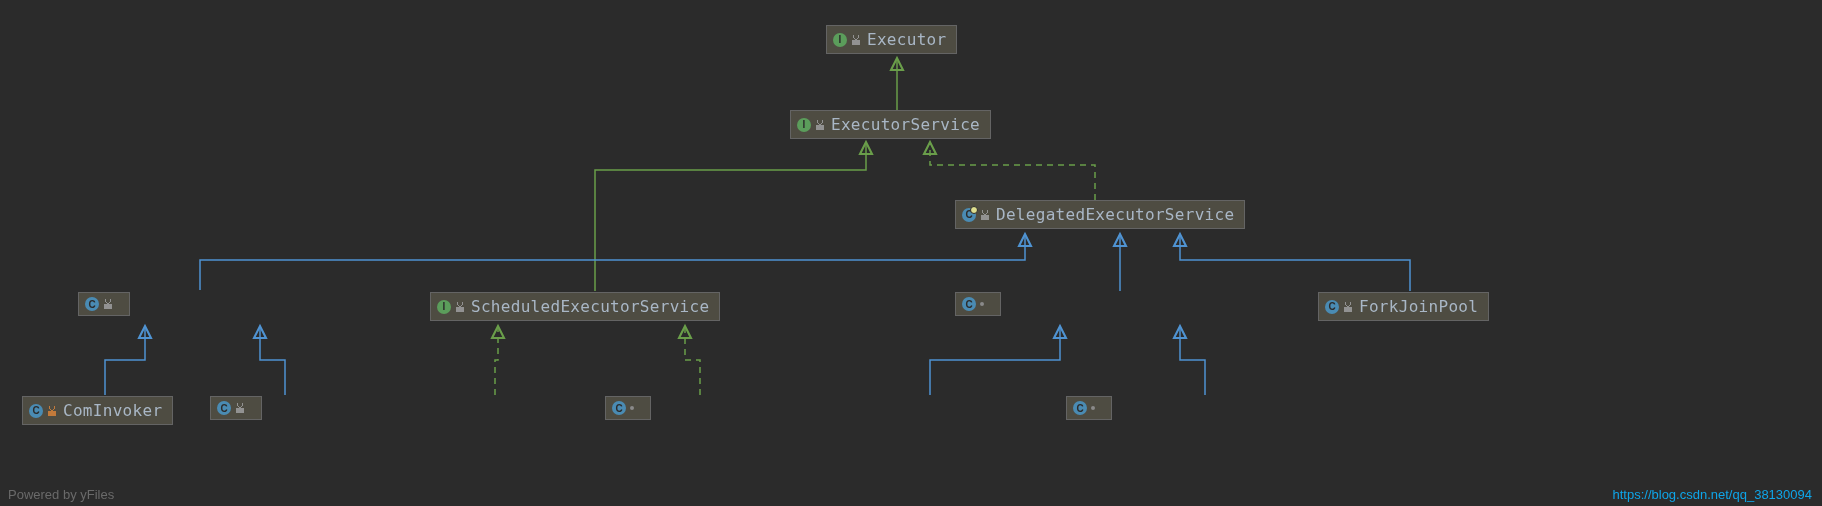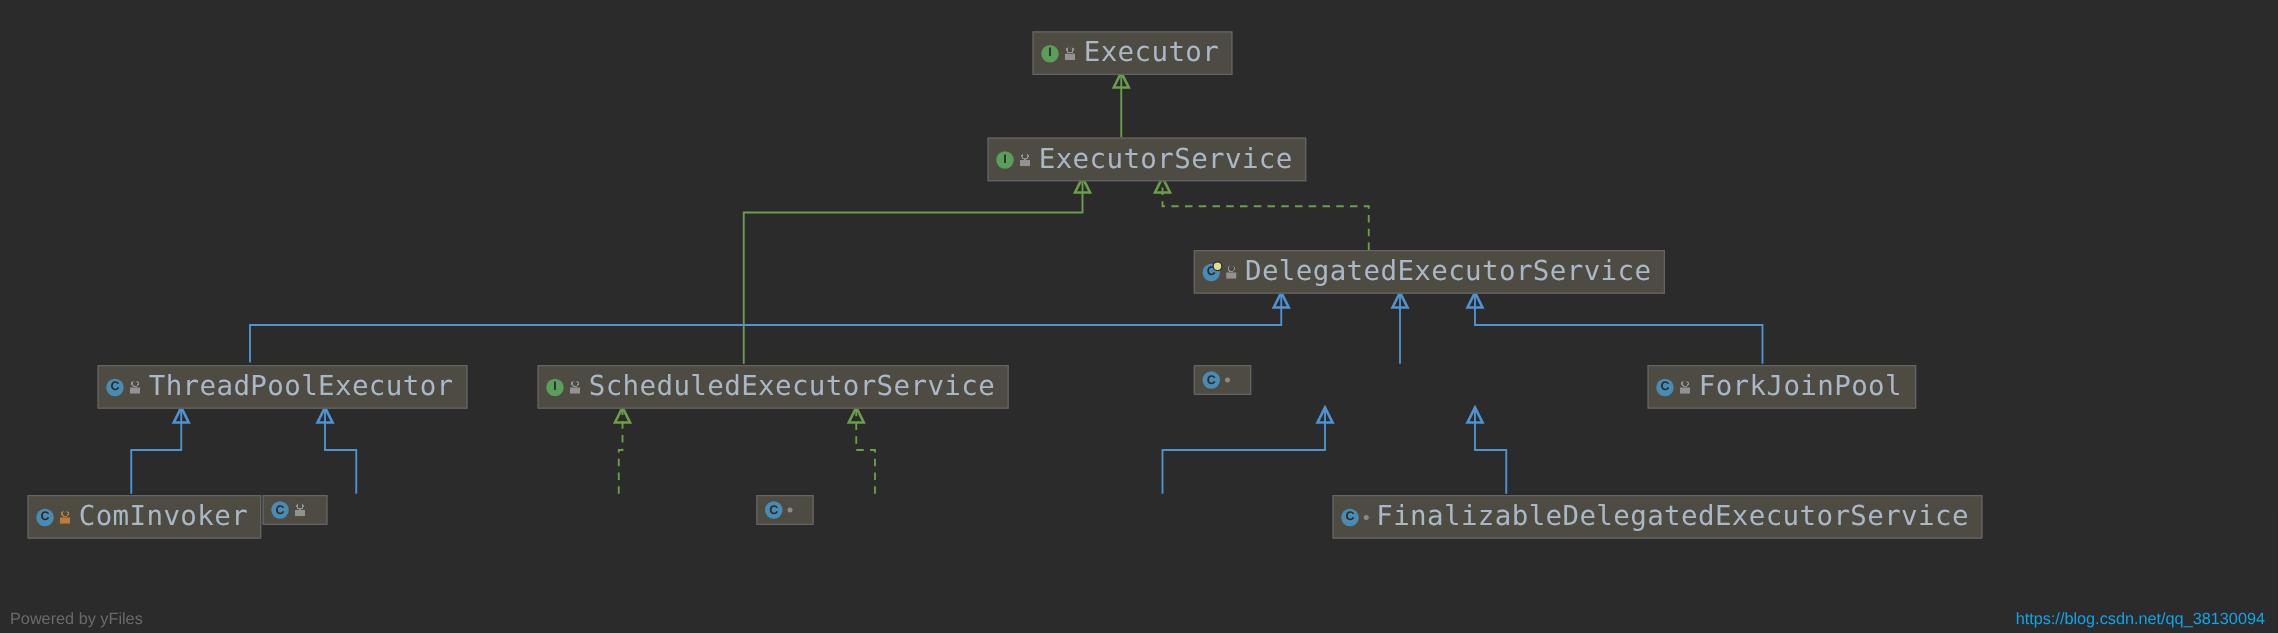--- a/index.html
+++ b/index.html
@@ -74,21 +74,21 @@
   }
   .lock.gray { filter: grayscale(1) brightness(1.1); }
   .dot {
     width: 4px; height: 4px;
     border-radius: 50%;
     background: #8a8a8a;
     margin-right: 6px;
     display: inline-block;
   }
   .label {
-    font-size: 22px;
+    font-size: 16px;
     letter-spacing: 0.3px;
   }
   .watermark-left {
     position: absolute;
     left: 8px;
     bottom: 4px;
     color: #6a6a6a;
     font-family: sans-serif;
     font-size: 13px;
     text-align: right;
@@ -156,21 +156,20 @@
 
   <div class="node" style="left:955px; top:200px;">
     <span class="icon abstract">C</span>
     <span class="lock gray"></span>
     <span class="label">DelegatedExecutorService</span>
   </div>
 
   <div class="node" style="left:78px; top:292px;">
     <span class="icon class">C</span>
     <span class="lock gray"></span>
-    <span class="label">ThreadPoolExecutor</span>
   </div>
 
   <div class="node" style="left:430px; top:292px;">
     <span class="icon interface">I</span>
     <span class="lock gray"></span>
     <span class="label">ScheduledExecutorService</span>
   </div>
 
   <div class="node" style="left:955px; top:292px;">
     <span class="icon class">C</span>
@@ -195,18 +194,17 @@
   </div>
 
   <div class="node" style="left:605px; top:396px;">
     <span class="icon class">C</span>
     <span class="dot"></span>
   </div>
 
   <div class="node" style="left:1066px; top:396px;">
     <span class="icon class">C</span>
     <span class="dot"></span>
-    <span class="label">FinalizableDelegatedExecutorService</span>
   </div>
 
   <div class="watermark-left">Powered by yFiles</div>
   <div class="watermark-right">https://blog.csdn.net/qq_38130094</div>
 </div>
 
 </body></html>

